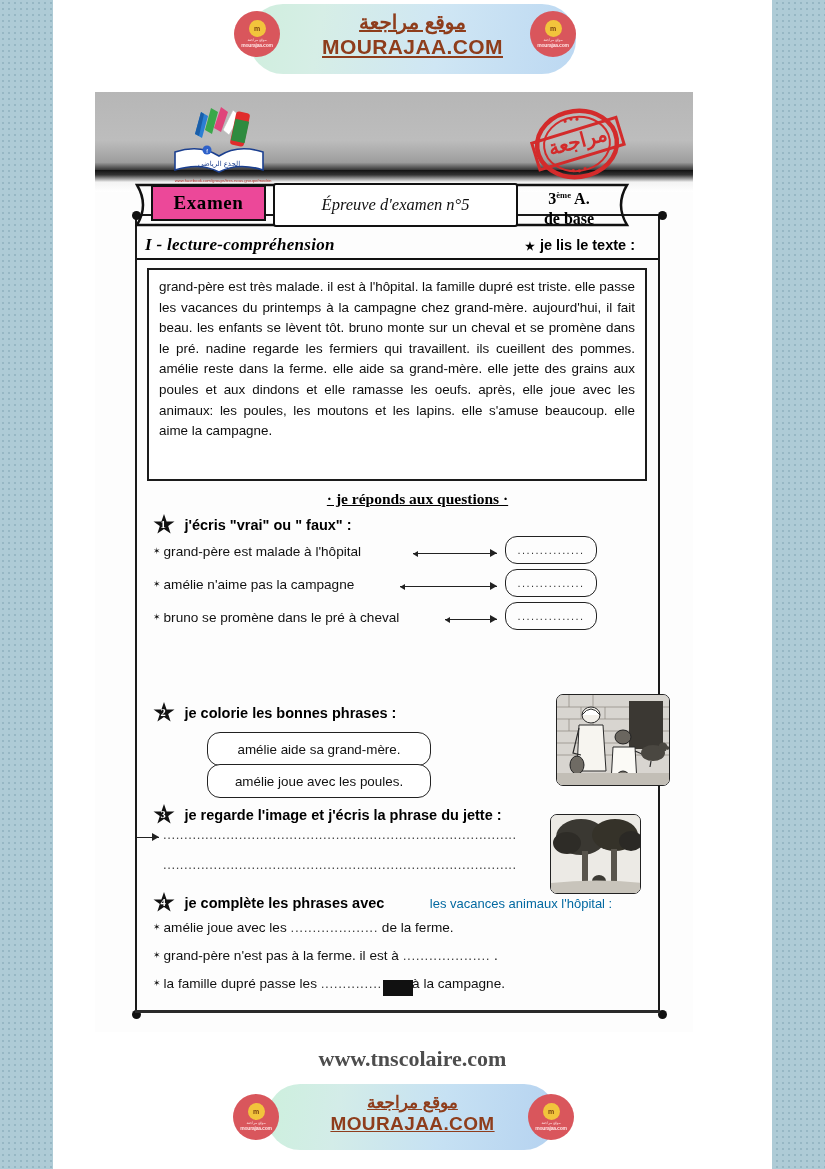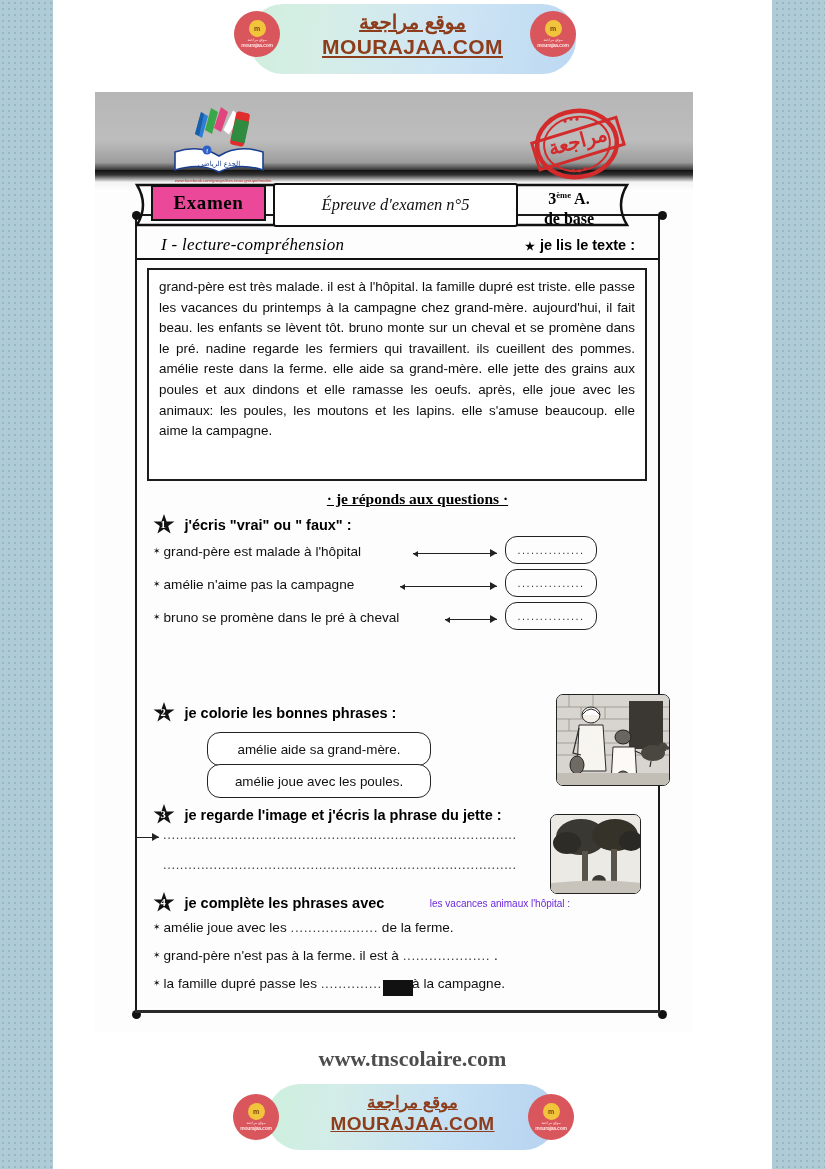--- a/index.html
+++ b/index.html
@@ -231,23 +231,23 @@
     left: 42px; top: 140px;
     width: 521px; height: 28px;
     border-bottom: 2px solid #111;
     z-index: 5;
     display: flex;
     align-items: center;
   }
   .sec-title-l {
     font-family: "Liberation Serif", serif;
     font-style: italic;
-    font-weight: normal;
+    font-weight: bold;
     font-size: 17px;
-    margin-left: 24px;
+    margin-left: 8px;
     letter-spacing: 0.3px;
   }
   .sec-title-r {
     position: absolute;
     right: 23px;
     font-size: 14.5px;
     font-weight: 600;
   }
   .sec-title-r .star { font-size: 11px; margin-right: 5px; }
 
@@ -385,23 +385,23 @@
   .illus-farm { left: 461px; top: 602px; width: 114px; height: 92px; }
   .illus-tree { left: 455px; top: 722px; width: 91px; height: 80px; }
 
   
   .q3 { position: absolute; left: 58px; top: 712px; z-index: 5; }
   .q3-arrow { position: absolute; left: 42px; top: 740px; z-index: 5; }
 
   
   .q4 { position: absolute; left: 58px; top: 800px; z-index: 5; }
   .q4-words {
-    font-size: 10px;
+    font-size: 13px;
     font-weight: normal;
-    color: #6d28d9;
+    color: #0369a1;
     vertical-align: middle;
     padding-left: 41px;
   }
 
   .blank-dots { letter-spacing: 0.6px; color: #444; }
 
   .black-tab {
     position: absolute;
     left: 288px; top: 888px;
     width: 30px; height: 16px;

